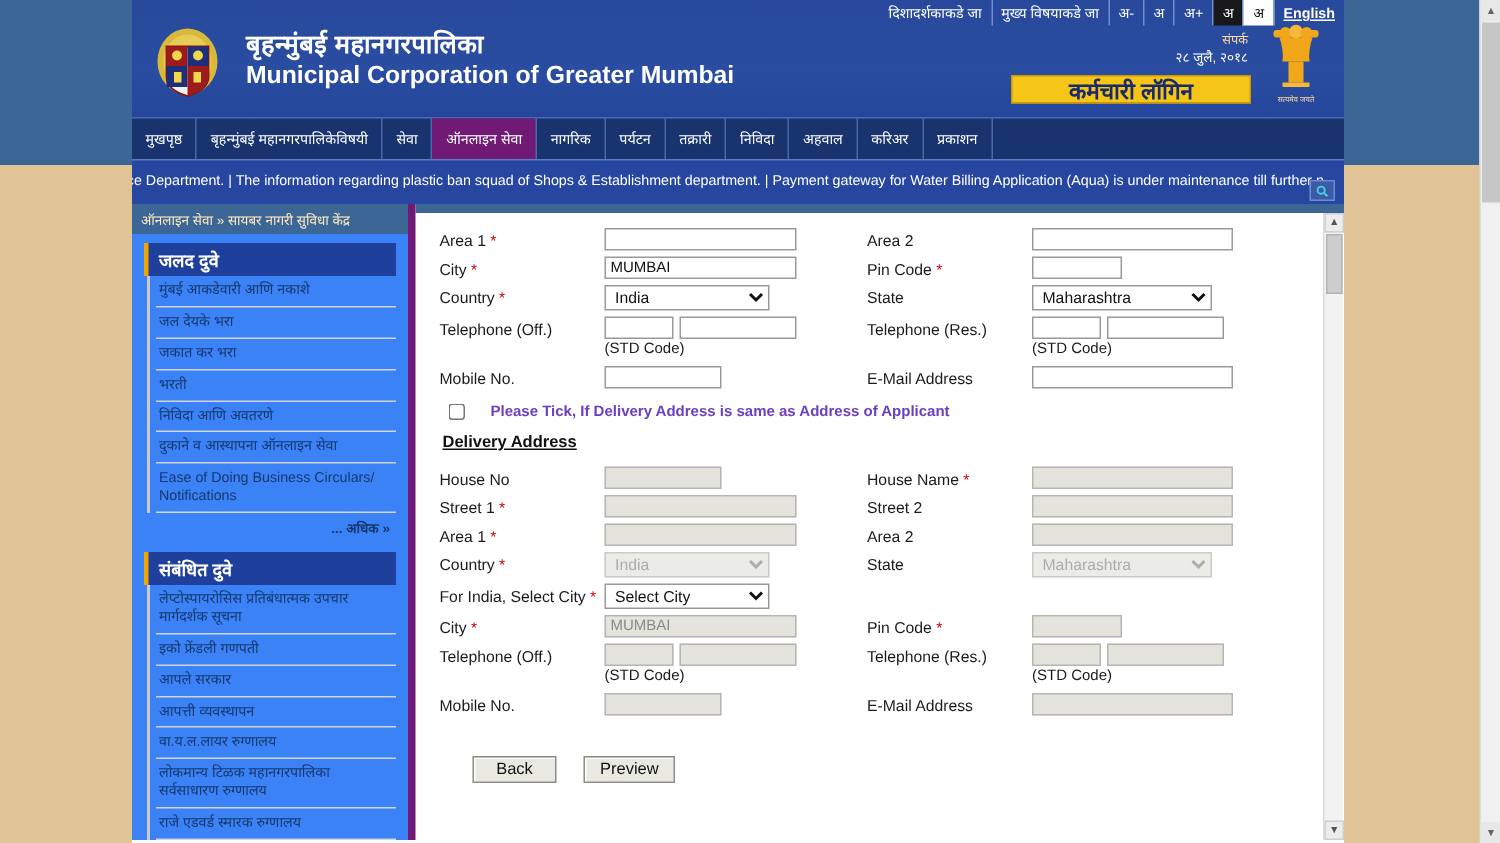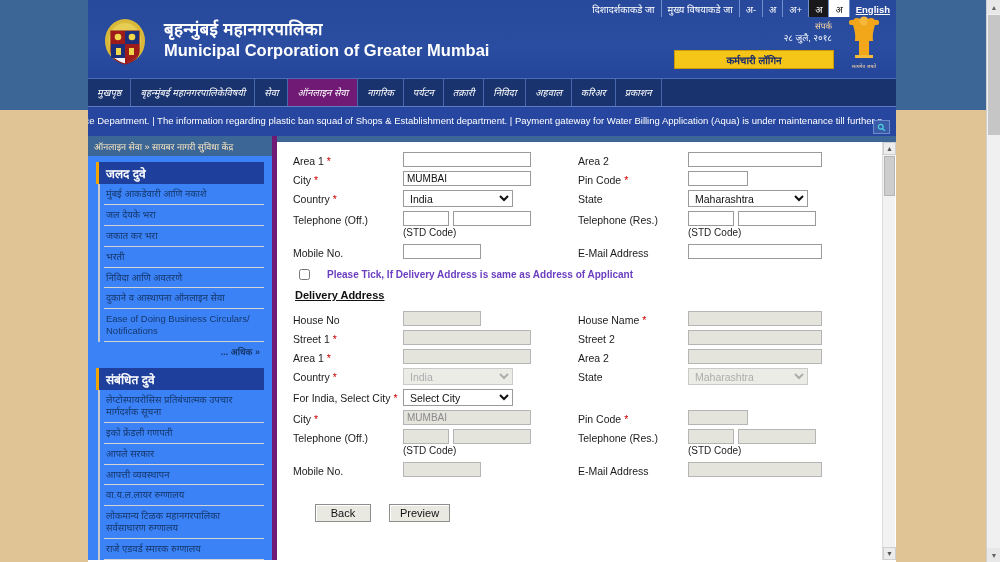--- a/index.html
+++ b/index.html
@@ -73,42 +73,42 @@
   }
   .date-lbl {
     position: absolute; right: 64px; top: 31px;
     font-size: 9px; color: #ffffff;
   }
   .emp-login {
     position: absolute; right: 62px; top: 50px;
     width: 160px; height: 19px;
     background: #f5c518;
     border: 1px solid #c99a06;
-    color: #1a2b6b; font-size: 10px; font-weight: bold;
+    color: #1a2b6b; font-size: 15px; font-weight: bold;
     display: flex; align-items: center; justify-content: center;
     cursor: pointer;
   }
   .ashoka {
     position: absolute; right: 8px; top: 16px; width: 48px; height: 60px;
     display: flex; flex-direction: column; align-items: center;
   }
   .ashoka svg { width: 34px; height: 46px; }
   .ashoka .cap { font-size: 5px; color: #ffd9a0; margin-top: 1px; }
 
   
   .nav {
     height: 28px; background: #19336e;
     display: flex; align-items: stretch;
     border-top: 1px solid #4c6bb5;
   }
   .nav-item {
     display: flex; align-items: center; justify-content: center;
     padding: 0 9px; font-size: 9.5px; color: #ffffff;
     border-right: 1px solid #4868ad;
-    white-space: nowrap; cursor: pointer; font-style: italic;
+    white-space: nowrap; cursor: pointer;
   }
   .nav-item.active { background: #701a75; }
 
   
   .marquee-wrap {
     position: relative; height: 30px; background: #2746a0;
     border-top: 1px solid #5e7bc4;
     overflow: hidden;
   }
   .marquee-txt {

